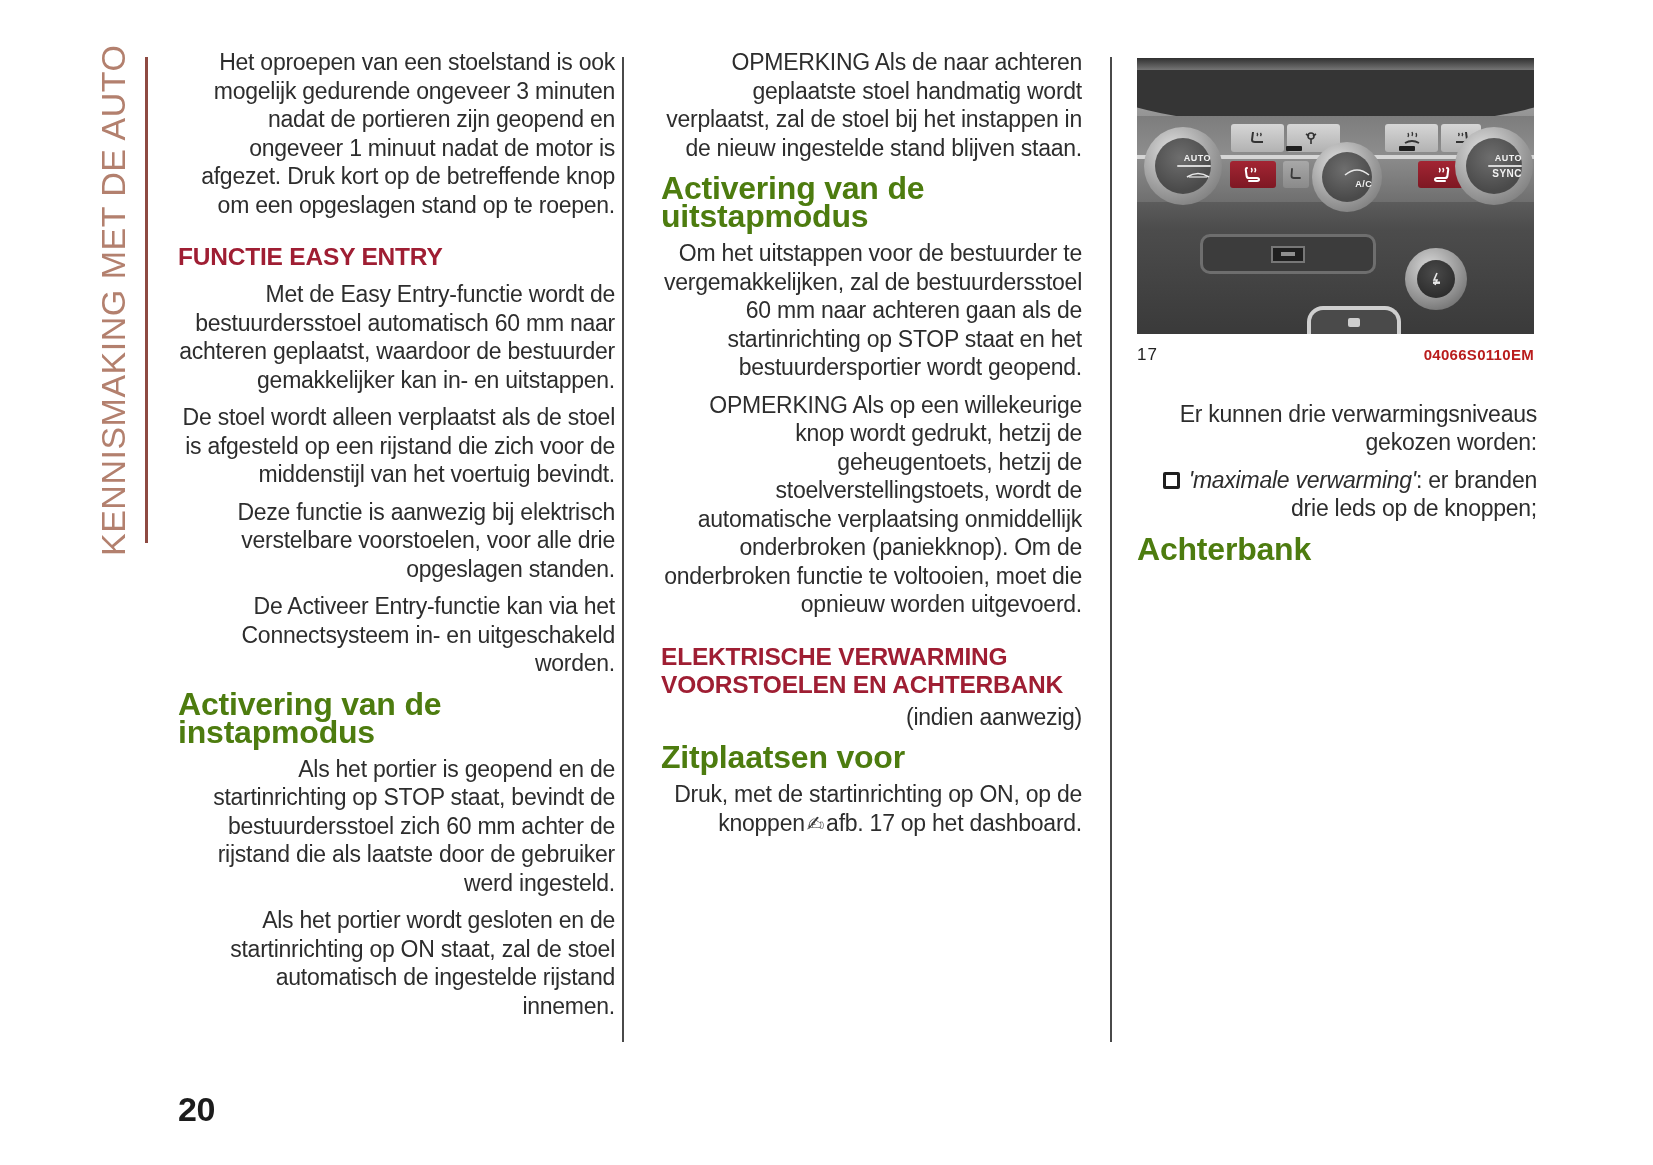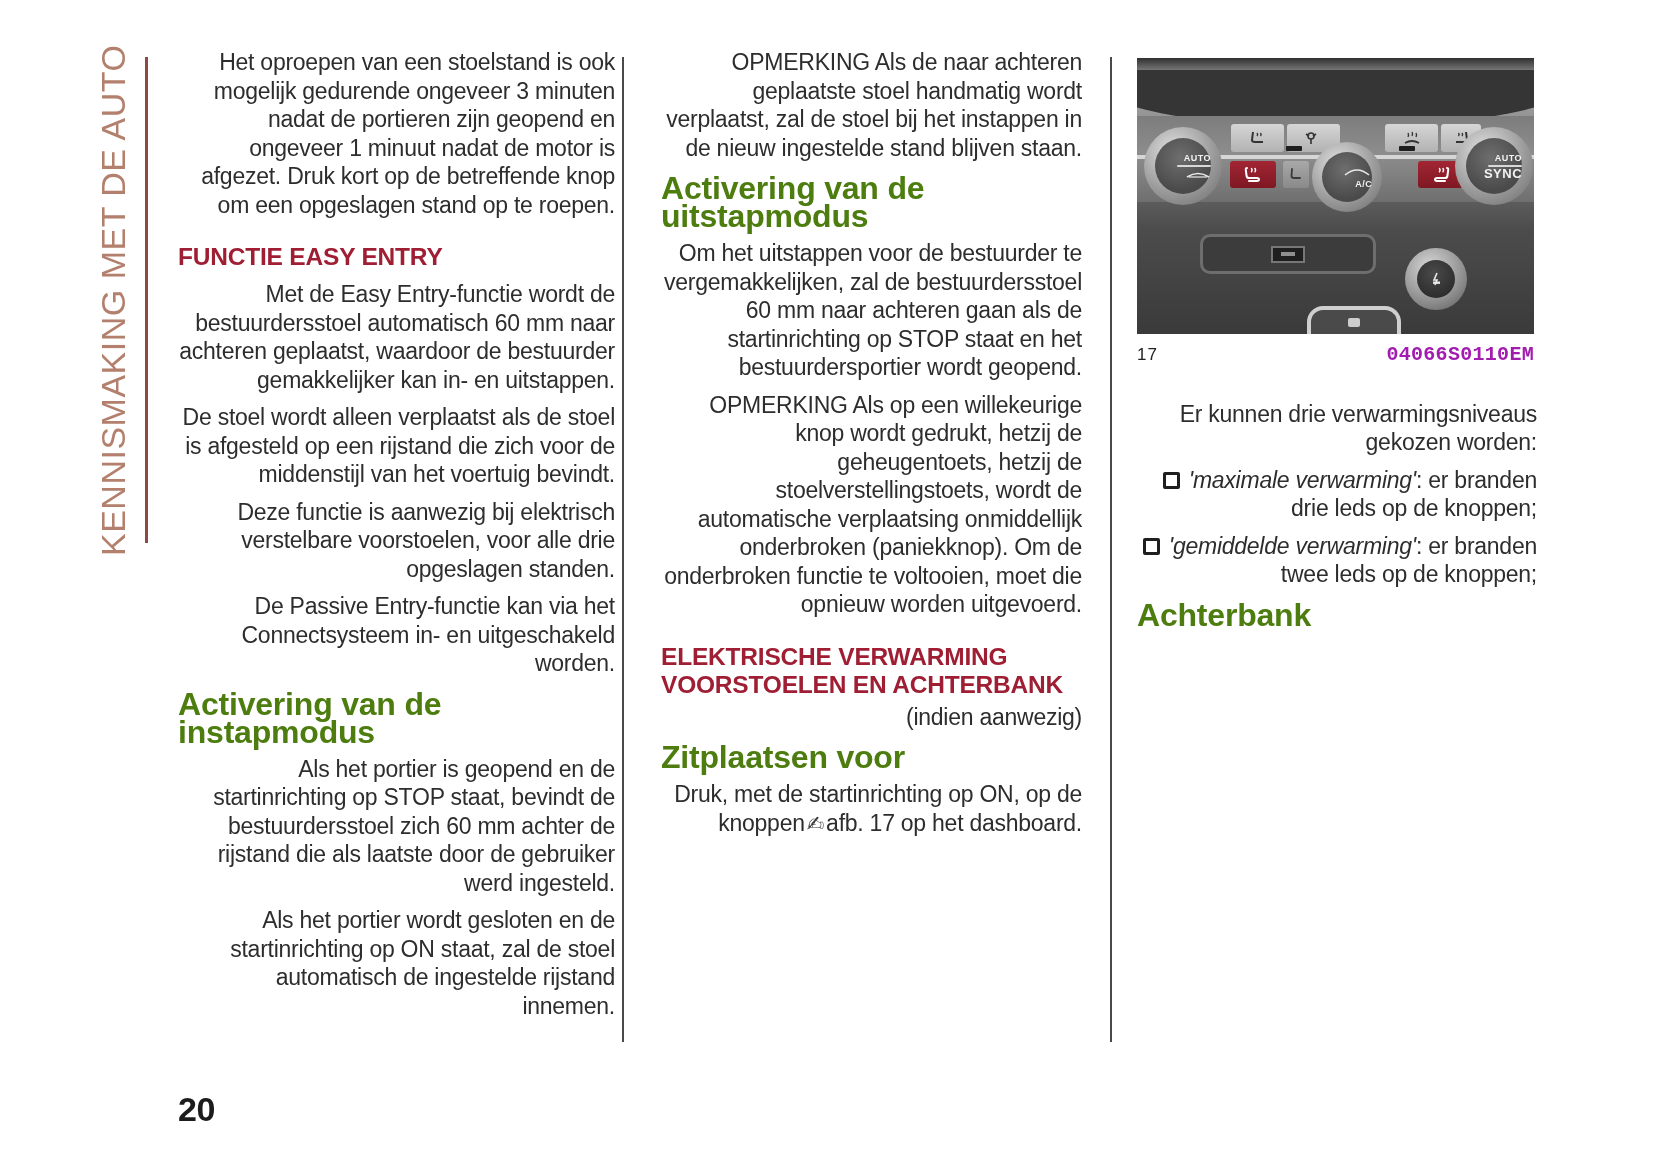--- a/index.html
+++ b/index.html
@@ -71,42 +71,42 @@
   .lighter{position:absolute;left:268px;top:190px;width:62px;height:62px;border-radius:50%;
     background:radial-gradient(circle at 40% 32%,#d9d9d9,#8f8f8f 60%,#585858);
     display:flex;align-items:center;justify-content:center;}
   .lighter .in{width:38px;height:38px;border-radius:50%;background:radial-gradient(circle at 45% 35%,#4a4a4a,#232323);
     display:flex;align-items:center;justify-content:center;}
   .gsel{position:absolute;left:170px;top:248px;width:86px;height:40px;border:4px solid #cfcfcf;
     border-bottom:none;border-radius:16px 16px 0 0;background:#4a4a4a;display:flex;justify-content:center;}
   .gsel i{display:block;width:12px;height:9px;background:#cdcdcd;border-radius:2px;margin-top:8px;}
   .cap{display:flex;justify-content:space-between;align-items:baseline;margin-top:7px;width:397px;}
   .cap .fno{font-size:17px;color:#222;letter-spacing:1px;}
-  .cap .fcode{font-size:20px;font-weight:bold;color:#a21caf;letter-spacing:.3px;font-family:Liberation Mono, monospace;}
+  .cap .fcode{font-size:15px;font-weight:bold;color:#b91c1c;letter-spacing:.3px;}
   .p-after-fig{margin-top:30px !important;}
   svg{display:block}
 </style>
 </head>
 <body>
 
 <div class="page">
 
   <div class="side-title">KENNISMAKING MET DE AUTO</div>
   <div class="side-rule"></div>
 
   <div class="vdiv d1"></div>
   <div class="vdiv d2"></div>
 
   <div class="col col1">
     <p>Het oproepen van een stoelstand is ook mogelijk gedurende ongeveer 3 minuten nadat de portieren zijn geopend en ongeveer 1 minuut nadat de motor is afgezet. Druk kort op de betreffende knop om een opgeslagen stand op te roepen.</p>
     <h2 class="red">FUNCTIE EASY ENTRY</h2>
     <p>Met de Easy Entry-functie wordt de bestuurdersstoel automatisch 60 mm naar achteren geplaatst, waardoor de bestuurder gemakkelijker kan in- en uitstappen.</p>
     <p>De stoel wordt alleen verplaatst als de stoel is afgesteld op een rijstand die zich voor de middenstijl van het voertuig bevindt.</p>
     <p>Deze functie is aanwezig bij elektrisch verstelbare voorstoelen, voor alle drie opgeslagen standen.</p>
-    <p>De Passive Entry-functie kan via het Connectsysteem in- en uitgeschakeld worden.</p>
+    <p>De Activeer Entry-functie kan via het Connectsysteem in- en uitgeschakeld worden.</p>
     <h3 class="red">Activering van de instapmodus</h3>
     <p>Als het portier is geopend en de startinrichting op STOP staat, bevindt de bestuurdersstoel zich 60 mm achter de rijstand die als laatste door de gebruiker werd ingesteld.</p>
     <p>Als het portier wordt gesloten en de startinrichting op ON staat, zal de stoel automatisch de ingestelde rijstand innemen.</p>
   </div>
 
   <div class="col col2">
     <p>OPMERKING Als de naar achteren geplaatste stoel handmatig wordt verplaatst, zal de stoel bij het instappen in de nieuw ingestelde stand blijven staan.</p>
     <h3 class="red">Activering van de uitstapmodus</h3>
     <p>Om het uitstappen voor de bestuurder te vergemakkelijken, zal de bestuurdersstoel 60 mm naar achteren gaan als de startinrichting op STOP staat en het bestuurdersportier wordt geopend.</p>
     <p>OPMERKING Als op een willekeurige knop wordt gedrukt, hetzij de geheugentoets, hetzij de stoelverstellingstoets, wordt de automatische verplaatsing onmiddellijk onderbroken (paniekknop). Om de onderbroken functie te voltooien, moet die opnieuw worden uitgevoerd.</p>
@@ -183,21 +183,21 @@
           <svg width="30" height="12" viewBox="0 0 30 12">
               <path d="M3 10 Q15 0 27 10" fill="none" stroke="#e8e8e8" stroke-width="1.6"></path>
             </svg>
           <span class="klabel">A/C</span>
         </div>
       </div>
       <div class="knob" style="left:318px;top:69px;width:78px;height:78px">
         <div class="face">
           <span class="klabel">AUTO</span>
           <span class="kline"></span>
-          <span class="klabel" style="font-size:13px">SYNC</span>
+          <span class="klabel" style="font-size:10px">SYNC</span>
         </div>
       </div>
 
       <div class="tray">
           <div class="usb">
             <i></i>
           </div>
         </div>
       <div class="lighter">
         <div class="in">
@@ -213,20 +213,19 @@
     </div>
 
     <div class="cap">
       <span class="fno">17</span>
       <span class="fcode">04066S0110EM</span>
     </div>
 
     <p class="p-after-fig">Er kunnen drie verwarmingsniveaus gekozen worden:</p>
 
     <p class="bullet"><span class="sq"></span><span class="it">'maximale verwarming'</span><span>: er branden drie leds op de knoppen;</span></p>
-    <p class="bullet"><span class="sq"></span><span class="it">'gemiddelde verwarming'</span><span>: er branden twee leds op de knoppen;</span></p>
 
     <h3 class="red">Achterbank</h3>
   </div>
 
   <div class="pagenum">20</div>
 
 </div>
 
 </body></html>

